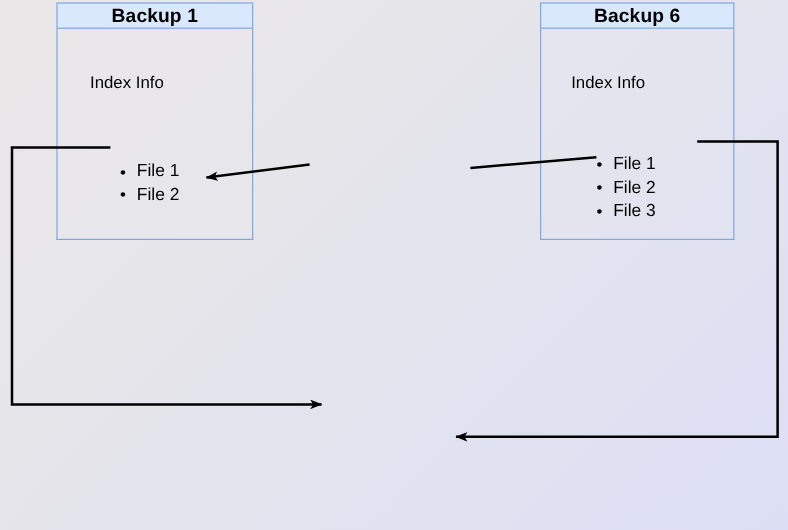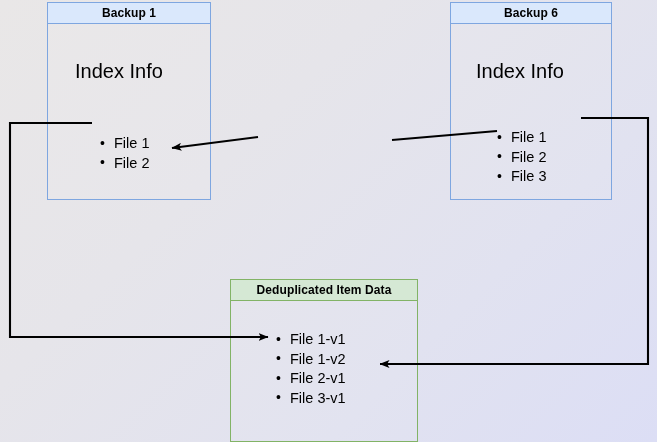--- a/index.html
+++ b/index.html
@@ -37,21 +37,21 @@
     position: absolute;
     box-sizing: border-box;
     z-index: 2;
   }
   .node-header {
     box-sizing: border-box;
     width: 100%;
     height: 22px;
     line-height: 21px;
     text-align: center;
-    font-size: 12px;
+    font-size: 16px;
     font-weight: bold;
     letter-spacing: 0.1px;
   }
   .node-body {
     box-sizing: border-box;
     width: 100%;
     position: relative;
   }
 
   
@@ -71,21 +71,21 @@
     border: 1px solid #82b366;
   }
   .node-green .node-body {
     background: rgba(255,255,255,0.04);
     border: 1px solid #82b366;
     border-top: none;
   }
 
   .index-label {
     position: absolute;
-    font-size: 20px;
+    font-size: 14px;
     white-space: nowrap;
   }
 
   ul.item-list {
     list-style: none;
     margin: 0;
     padding: 0;
     position: absolute;
   }
   ul.item-list li {
@@ -149,26 +149,15 @@
     <div class="node-body" style="height:176px;">
       <div class="index-label" style="left:25px; top:36px;">Index Info</div>
       <ul class="item-list" style="left:46px; top:104px;">
         <li>File 1</li>
         <li>File 2</li>
         <li>File 3</li>
       </ul>
     </div>
   </div>
 
-  <div class="node node-green" style="left:230px; top:279px; width:188px; height:163px;">
-    <div class="node-header">Deduplicated Item Data</div>
-    <div class="node-body" style="height:141px;">
-      <ul class="item-list" style="left:45px; top:29px;">
-        <li>File 1-v1</li>
-        <li>File 1-v2</li>
-        <li>File 2-v1</li>
-        <li>File 3-v1</li>
-      </ul>
-    </div>
-  </div>
 
 
 </div>
 
 </body></html>

